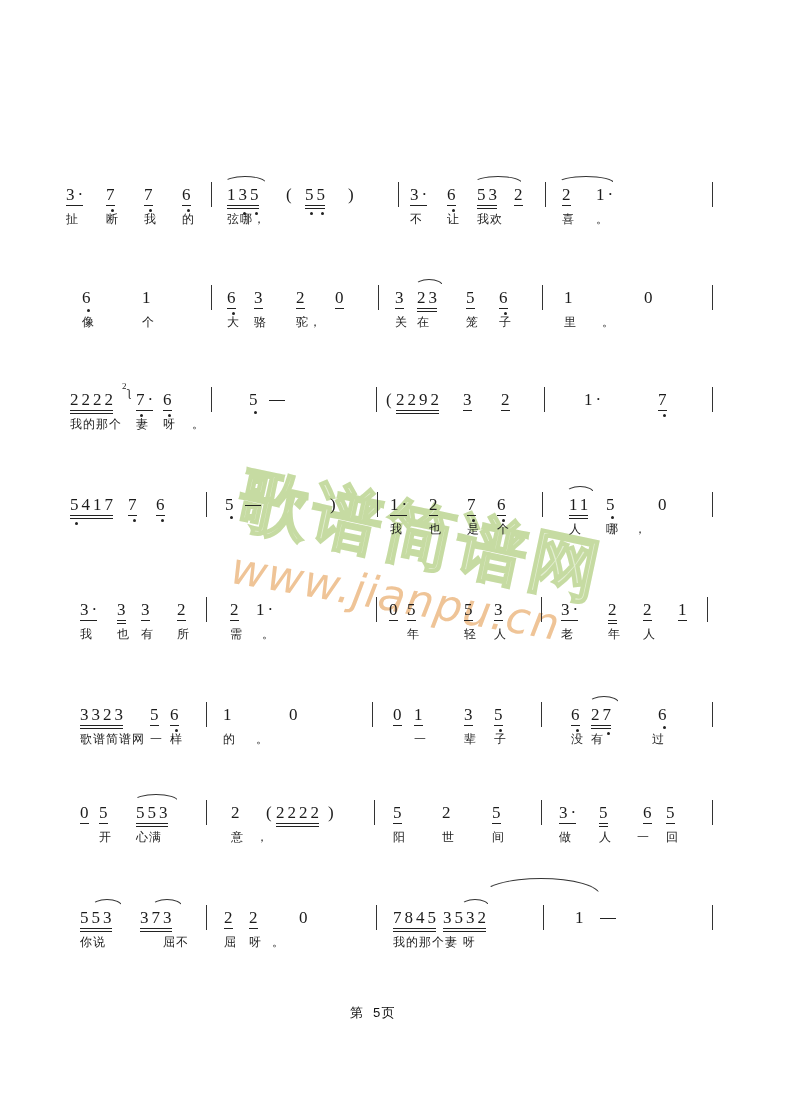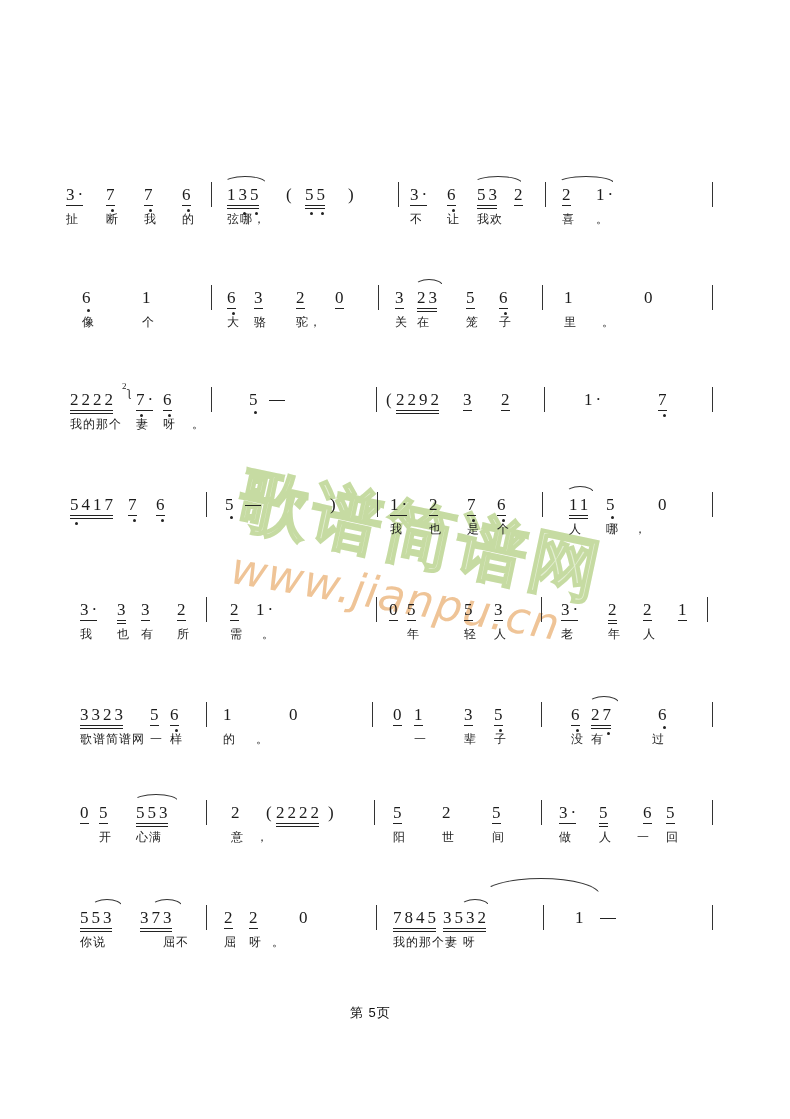--- a/index.html
+++ b/index.html
@@ -45,21 +45,21 @@
     border:1.3px solid #333;border-color:#333 transparent transparent transparent;
     border-radius:50% 50% 0 0 / 100% 100% 0 0;
   }
   .slur.high{top:-30px;height:17px;}
   .orn{position:absolute;top:-9px;}
   .orn .orn-num{font-size:9px;vertical-align:top;font-family:"Liberation Serif",serif;}
   .orn .orn-hook{display:inline-block;font-size:11px;transform:scaleX(-1) translateY(2px);font-family:"DejaVu Sans",sans-serif;}
   .page-num{
     position:absolute;left:350px;top:1004px;z-index:2;
     font-size:13px;letter-spacing:1px;
-    font-family:Liberation Sans, sans-serif;color:#111;
+    font-family:Liberation Mono, monospace;color:#111;
   }
 </style>
 </head>
 <body>
 
 <div class="sheet">
   <div class="wm-cn">歌谱简谱网</div>
   <div class="wm-url">www.jianpu.cn</div>
   <div id="score">
       <div class="score-line" style="top: 185px;">

